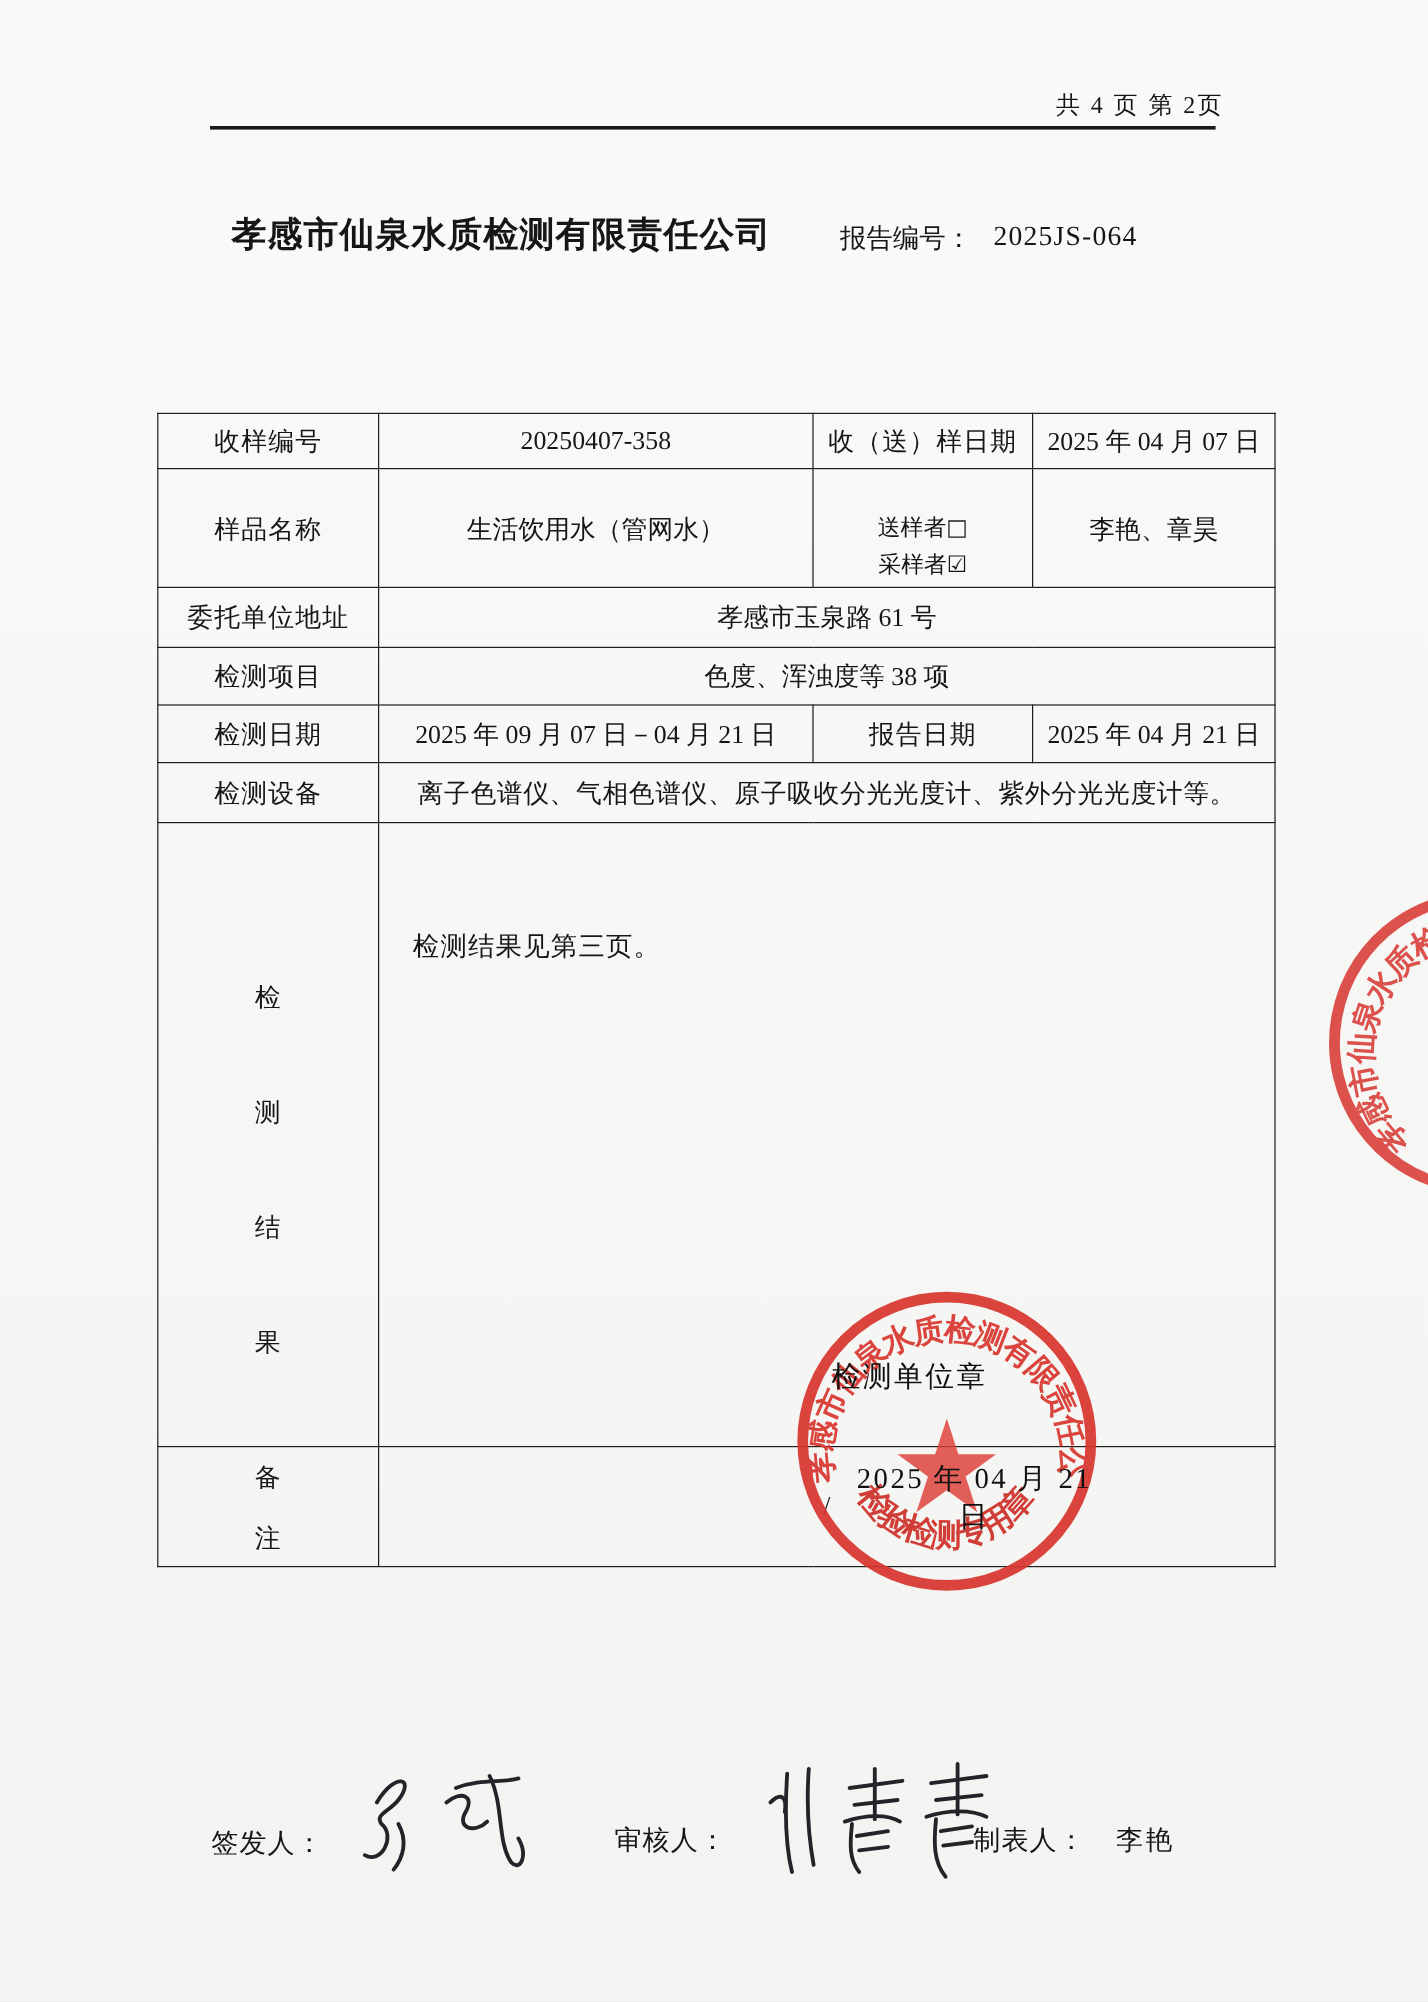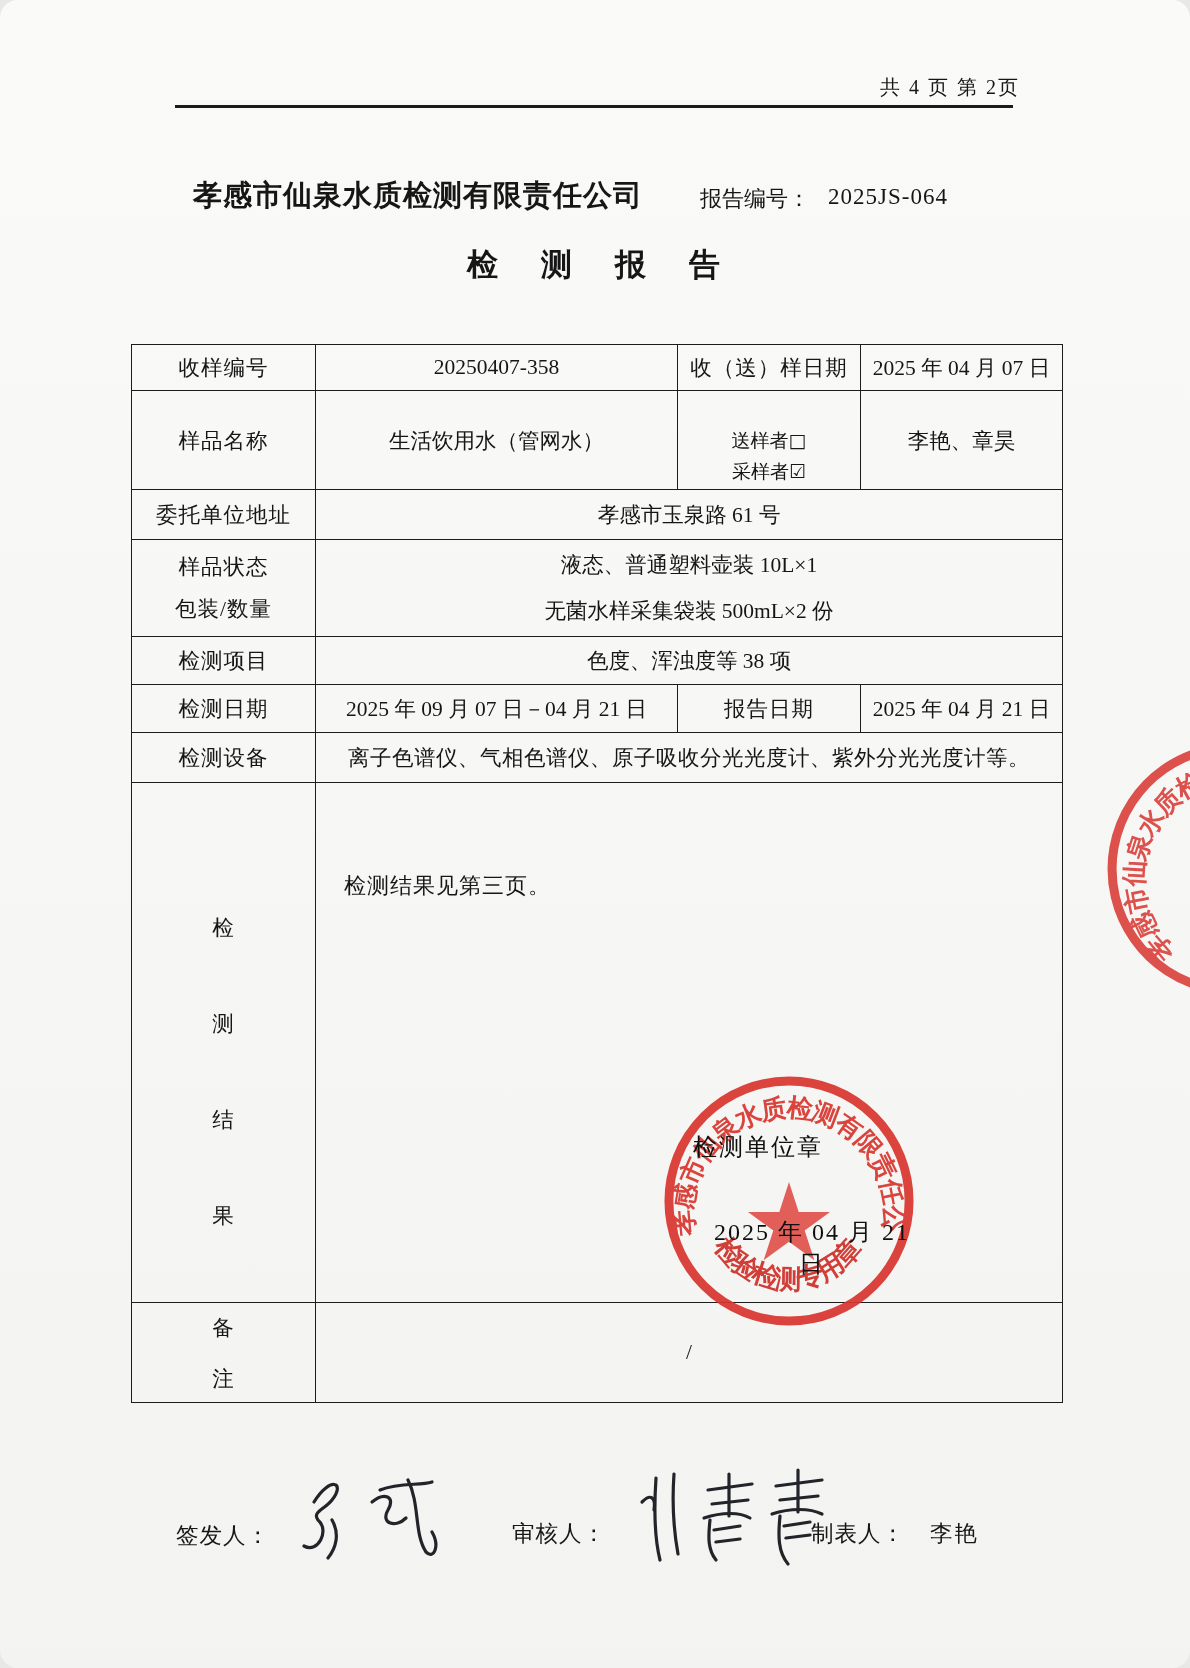--- a/index.html
+++ b/index.html
@@ -4,21 +4,20 @@
 <style>
   html,body{margin:0;padding:0;background:#e8e8e6;}
   .page{
     position:relative;
     width:1190px;height:1668px;
     margin:0 auto;
     background:linear-gradient(180deg,#fafaf9 0%,#f6f6f4 55%,#f3f3f1 100%);
     overflow:hidden;
     font-family:"Liberation Serif","DejaVu Serif","DejaVu Sans",serif;
     color:#161616;
-    border-radius:18px;
   }
   .abs{position:absolute;}
   
   .page-info{top:74px;left:880px;width:260px;font-size:20px;letter-spacing:2px;}
   .header-rule{top:105px;left:175px;width:838px;height:2.5px;background:#1b1b1b;}
   .company-name{top:176px;left:193px;font-size:29px;font-weight:bold;letter-spacing:1px;}
   .report-no-label{top:184px;left:700px;font-size:22px;}
   .report-no{top:184px;left:828px;font-size:23px;letter-spacing:1px;text-align:right;}
   .doc-title{top:244px;left:131px;width:931px;text-align:center;font-size:31px;font-weight:bold;letter-spacing:6px;}
   
@@ -63,21 +62,20 @@
 </head>
 <body>
 
 <div class="page">
 
   <div class="abs page-info">共 4 页  第 2页</div>
   <div class="abs header-rule"></div>
   <div class="abs company-name">孝感市仙泉水质检测有限责任公司</div>
   <div class="abs report-no-label">报告编号：</div>
   <div class="abs report-no">2025JS-064</div>
-  <div class="abs doc-title">检　测　报　告</div>
 
   <table class="report">
     <colgroup>
         <col style="width:184px">
         <col style="width:362px">
         <col style="width:183px">
         <col style="width:202px">
       </colgroup>
     <tbody>
         <tr style="height:46px">
@@ -93,30 +91,20 @@
         <span class="sender-box check-glyph">
           <div>送样者□</div>
           <div>采样者☑</div>
         </span>
       </td>
       <td>李艳、章昊</td>
     </tr>
     <tr style="height:50px">
       <td class="lbl">委托单位地址</td>
       <td colspan="3">孝感市玉泉路 61 号</td>
-    </tr>
-    <tr style="height:94px">
-      <td class="lbl two-line">
-        <div>样品状态</div>
-        <div>包装/数量</div>
-      </td>
-      <td colspan="3" class="state-val">
-        <div>液态、普通塑料壶装 10L×1</div>
-        <div>无菌水样采集袋装 500mL×2 份</div>
-      </td>
     </tr>
     <tr style="height:48px">
       <td class="lbl">检测项目</td>
       <td colspan="3">色度、浑浊度等 38 项</td>
     </tr>
     <tr style="height:48px">
       <td class="lbl">检测日期</td>
       <td>2025 年 09 月 07 日－04 月 21 日</td>
       <td class="lbl">报告日期</td>
       <td>2025 年 04 月 21 日</td>

